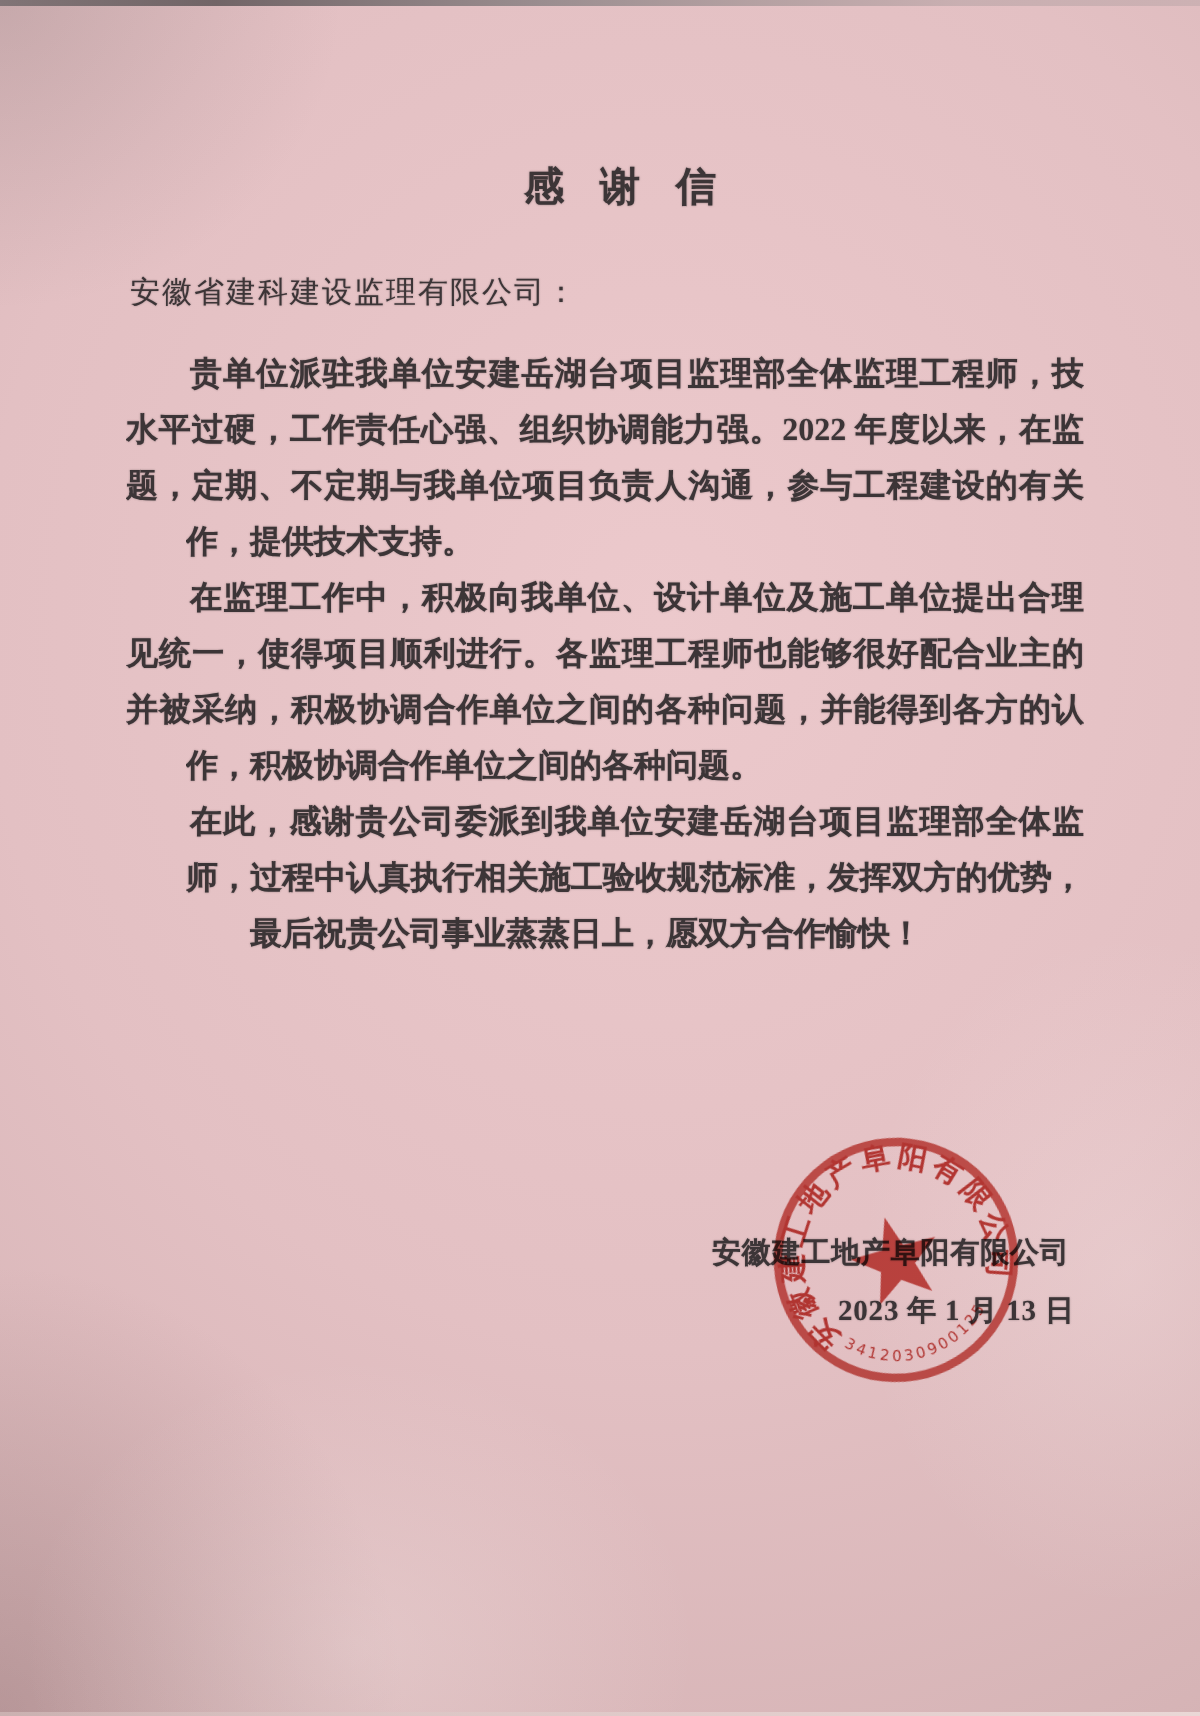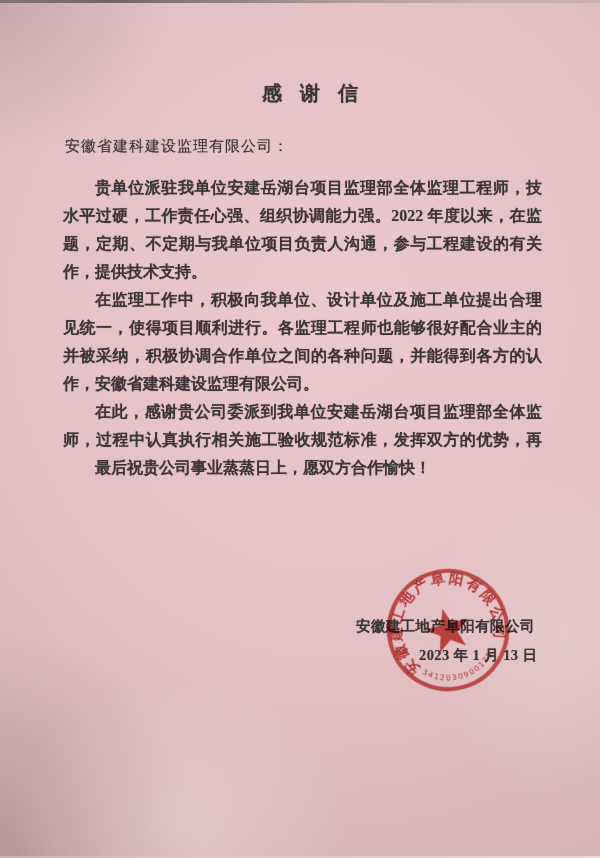--- a/index.html
+++ b/index.html
@@ -21,21 +21,21 @@
     background:linear-gradient(90deg,rgba(209,186,185,.75),rgba(238,222,220,.85));}
   .title{position:absolute;top:80px;left:0;width:100%;margin:0;text-align:center;
     font-size:20px;font-weight:700;letter-spacing:2px;word-spacing:9px;
     text-shadow:0 0 1px rgba(58,48,50,.55);padding-left:11px;}
   .salutation{position:absolute;top:137px;left:65px;font-size:15px;font-weight:400;
     letter-spacing:1px;text-shadow:0 0 1px rgba(58,48,50,.45);}
   .body{position:absolute;top:174px;left:63px;width:479px;font-size:16px;font-weight:600;}
   .line{height:28px;line-height:28px;overflow:hidden;letter-spacing:0;
     text-align:justify;text-align-last:justify;text-shadow:0 0 1px rgba(58,48,50,.45);}
   .line.first{text-indent:2em;}
-  .line.end{text-align-last:left;}
+  .line.end{text-align-last:left;margin-left:30px;}
   .sig-company{position:absolute;top:617px;left:356px;font-size:14.5px;font-weight:600;
     letter-spacing:.4px;text-shadow:0 0 1px rgba(58,48,50,.45);}
   .sig-date{position:absolute;top:646px;left:419px;font-size:14.5px;font-weight:700;
     letter-spacing:.4px;text-shadow:0 0 1px rgba(58,48,50,.45);}
   .stamp{position:absolute;left:371px;top:553px;width:154px;height:154px;
     transform:rotate(-15deg);mix-blend-mode:multiply;opacity:.9;filter:blur(.3px);}
   .stamp .ring{fill:none;stroke:#c23129;stroke-width:4.2;opacity:.85;}
   .stamp .star{fill:#c4322a;opacity:.92;}
   .stamp .ring-text{fill:#c0302a;font-size:14.5px;font-weight:700;letter-spacing:2.5px;
     font-family:"Liberation Serif","DejaVu Serif",serif;}
@@ -54,21 +54,21 @@
   <div class="salutation">安徽省建科建设监理有限公司：</div>
 
   <div class="body">
       <div class="line first">贵单位派驻我单位安建岳湖台项目监理部全体监理工程师，技术业务</div>
       <div class="line">水平过硬，工作责任心强、组织协调能力强。2022 年度以来，在监理工作</div>
       <div class="line">题，定期、不定期与我单位项目负责人沟通，参与工程建设的有关技术工</div>
       <div class="line end">作，提供技术支持。</div>
       <div class="line first">在监理工作中，积极向我单位、设计单位及施工单位提出合理化建议</div>
       <div class="line">见统一，使得项目顺利进行。各监理工程师也能够很好配合业主的管理工</div>
       <div class="line">并被采纳，积极协调合作单位之间的各种问题，并能得到各方的认可和意</div>
-      <div class="line end">作，安徽省建科建设监理有限公司。</div>
+      <div class="line end">作，积极协调合作单位之间的各种问题。</div>
       <div class="line first">在此，感谢贵公司委派到我单位安建岳湖台项目监理部全体监理工程</div>
       <div class="line end">师，过程中认真执行相关施工验收规范标准，发挥双方的优势，再创辉煌。</div>
       <div class="line first end">最后祝贵公司事业蒸蒸日上，愿双方合作愉快！</div>
     </div>
 
   <div class="sig-company">安徽建工地产阜阳有限公司</div>
   <div class="sig-date">2023 年 1 月 13 日</div>
 
   <svg class="stamp" viewBox="-77 -77 154 154" xmlns="http://www.w3.org/2000/svg">
     <defs>

